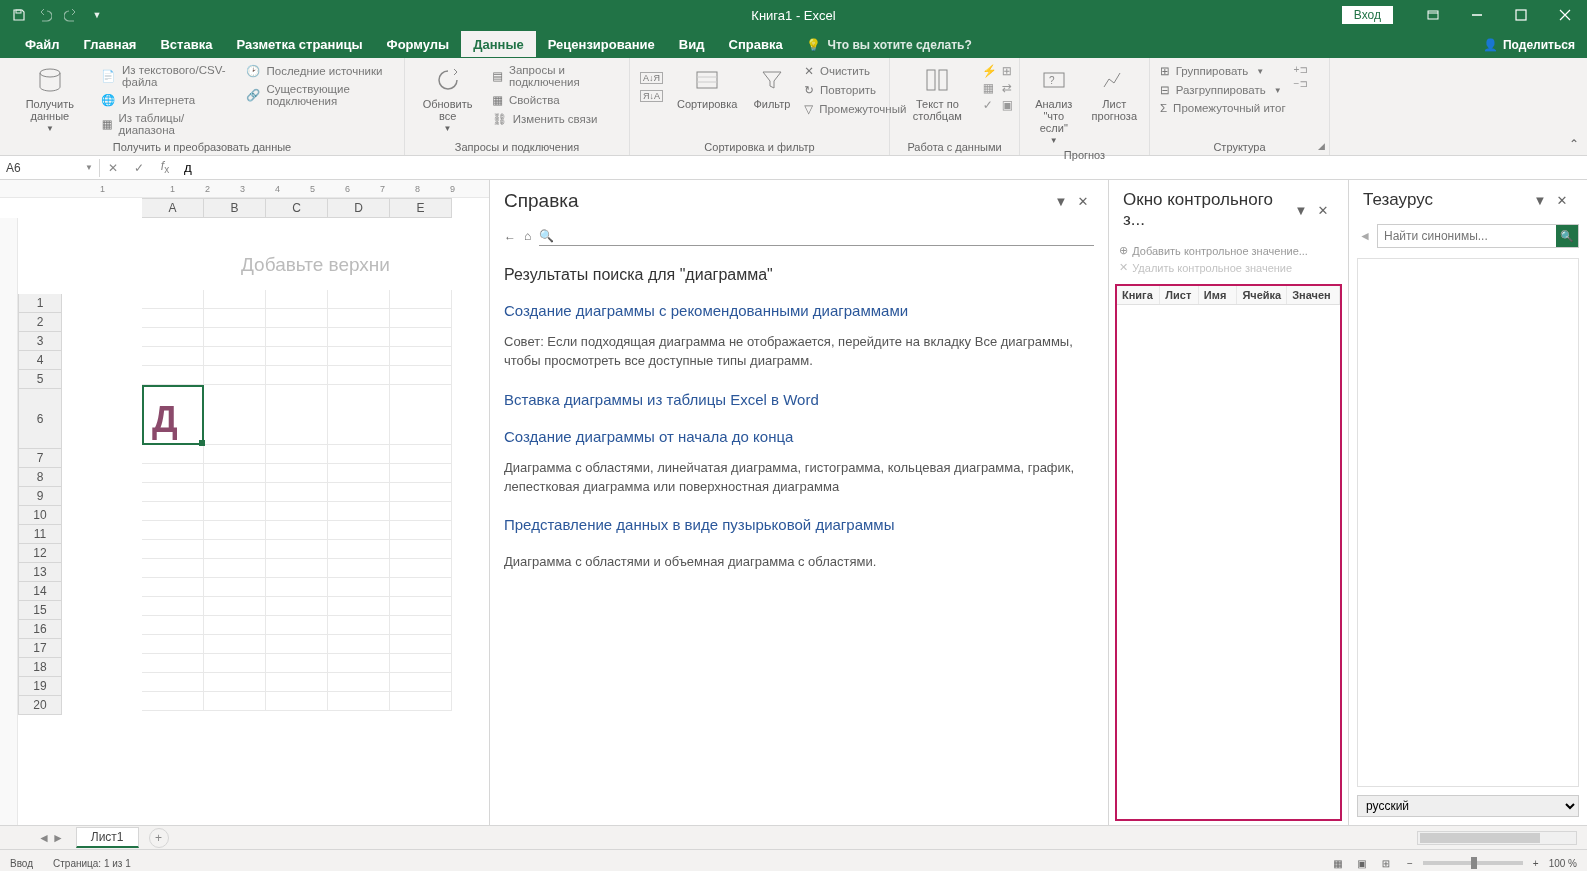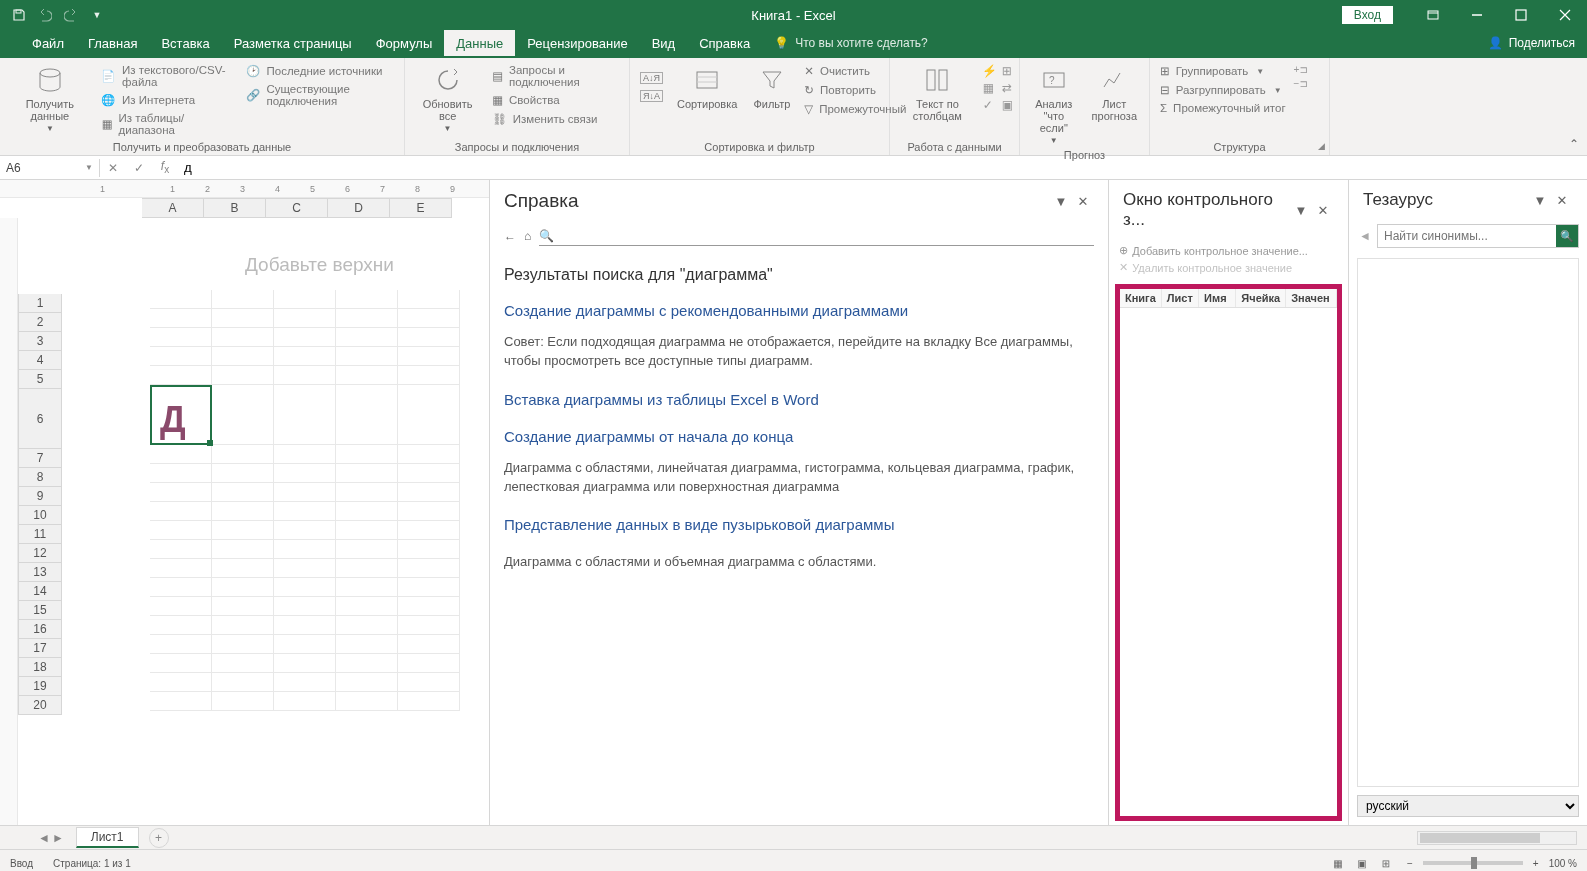--- a/index.html
+++ b/index.html
@@ -8,21 +8,21 @@
 
 .title-bar { background: #217346; height: 30px; display: flex; align-items: center; color: #fff; position: relative; }
 .qat { display: flex; align-items: center; gap: 4px; padding: 0 8px; }
 .qat-icon { width: 22px; height: 22px; display: flex; align-items: center; justify-content: center; cursor: pointer; opacity: 0.9; }
 .title-center { position: absolute; left: 50%; transform: translateX(-50%); font-size: 13px; }
 .title-right { margin-left: auto; display: flex; align-items: center; gap: 0; }
 .login-btn { background: #fff; color: #217346; padding: 2px 12px; font-size: 12px; margin-right: 18px; cursor: pointer; }
 .win-btn { width: 44px; height: 30px; display: flex; align-items: center; justify-content: center; cursor: pointer; }
 
 
-.tabs { background: #217346; height: 28px; display: flex; align-items: flex-start; padding-left: 20px; }
+.tabs { background: #217346; height: 28px; display: flex; align-items: center; padding-left: 13px; font-weight: bold; }
 .tab { padding: 6px 12px 5px; color: #fff; font-size: 13px; cursor: pointer; }
 .tab.active { background: #f3f2f1; color: #217346; }
 .tell-me { display: flex; align-items: center; gap: 6px; color: rgba(255,255,255,0.85); padding: 6px 12px 5px; cursor: text; }
 .share { margin-left: auto; padding: 6px 12px 5px; color: #fff; display: flex; align-items: center; gap: 5px; cursor: pointer; }
 
 
 .ribbon { background: #f3f2f1; height: 98px; display: flex; border-bottom: 1px solid #d6d6d6; position: relative; }
 .ribbon-group { border-right: 1px solid #e0e0e0; padding: 4px 6px 2px; display: flex; flex-direction: column; }
 .ribbon-group-content { display: flex; flex: 1; align-items: flex-start; gap: 4px; }
 .ribbon-group-label { text-align: center; font-size: 11px; color: #666; padding: 2px 0 0; }
@@ -75,21 +75,21 @@
 .help-content { padding: 14px 14px; overflow-y: auto; flex: 1; position: relative;}
 .help-heading { font-size: 16px; color: #333; margin-bottom: 18px; font-weight: 400;}
 .help-result { margin-bottom: 20px; }
 .help-result-title { color: #2b579a; font-size: 15px; margin-bottom: 6px; cursor: pointer; font-weight: 400;}
 .help-result-desc { color: #555; font-size: 13px; line-height: 1.45; margin-top: 14px; }
 
 
 .watch-pane { width: 240px; background: #fff; border-right: 1px solid #d6d6d6; display: flex; flex-direction: column; }
 .watch-toolbar { padding: 4px 6px; font-size: 11px; }
 .watch-tool { color: #999; padding: 2px 4px; display: flex; align-items: center; gap: 4px; cursor: pointer;}
-.watch-table { border: 5px solid #be185d; margin: 4px 6px; flex: 1; }
+.watch-table { border: 2px solid #be185d; margin: 4px 6px; flex: 1; }
 .watch-th-row { display: flex; background: #f8f8f8; border-bottom: 1px solid #e0e0e0; }
 .watch-th { font-size: 11px; padding: 3px 5px; font-weight: bold; border-right: 1px solid #e8e8e8; }
 
 
 .thes-pane { width: 238px; background: #fff; display: flex; flex-direction: column; }
 .thes-search-row { display: flex; align-items: center; gap: 4px; padding: 6px 8px; }
 .thes-back { color: #aaa; width: 16px; text-align: center; cursor: pointer; }
 .thes-search { flex: 1; border: 1px solid #ccc; display: flex; align-items: center; }
 .thes-search input { border: none; outline: none; flex: 1; padding: 3px 6px; font-size: 12px; }
 .thes-search-btn { background: #217346; color: #fff; width: 22px; height: 22px; display: flex; align-items: center; justify-content: center; cursor: pointer; }
@@ -438,21 +438,21 @@
           <div class="row-header">13</div>
           <div class="row-header">14</div>
           <div class="row-header">15</div>
           <div class="row-header">16</div>
           <div class="row-header">17</div>
           <div class="row-header">18</div>
           <div class="row-header">19</div>
           <div class="row-header">20</div>
         </div>
       <div class="grid">
-        <div class="page-view" style="left:88px">
+        <div class="page-view" style="left:80px">
           <div class="header-hint">Добавьте верхни</div>
           <div class="cells" id="cells">
               <div class="cell-row">
                 <div class="cell"></div>
                 <div class="cell"></div>
                 <div class="cell"></div>
                 <div class="cell"></div>
                 <div class="cell"></div>
               </div>
               <div class="cell-row">

